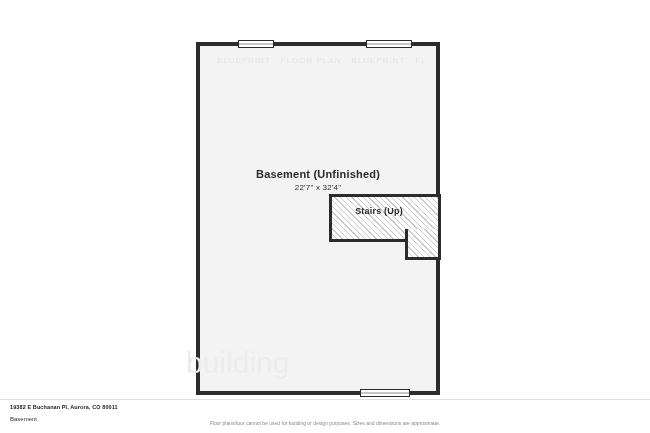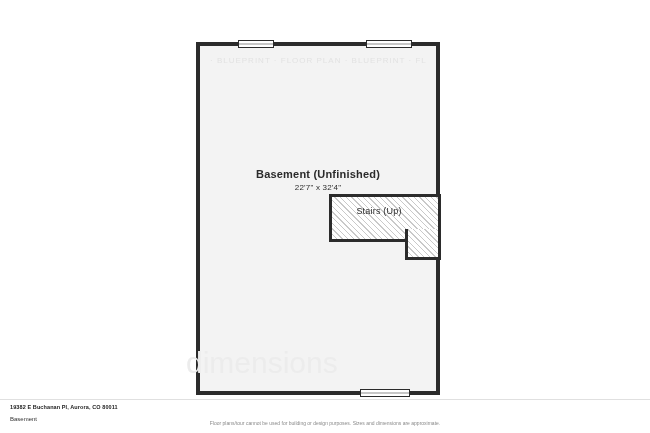--- a/index.html
+++ b/index.html
@@ -108,21 +108,21 @@
         #c9c9c9 4px
       );
   }
   .stairs-label {
     position: absolute;
     left: 329px;
     top: 206px;
     width: 100px;
     text-align: center;
     font-size: 9px;
-    font-weight: normal;
+    font-weight: bold;
     color: #2b2b2b;
     letter-spacing: 0.2px;
   }
 
   
   .room-label {
     position: absolute;
     left: 196px;
     top: 168px;
     width: 244px;
@@ -221,21 +221,21 @@
 
     <div class="room-label">
       <div class="name">Basement (Unfinished)</div>
       <div class="dims">22'7" x 32'4"</div>
     </div>
 
     <div class="stairs-room"></div>
     <div class="stairs-notch"></div>
     <div class="stairs-label">Stairs (Up)</div>
 
-    <div class="watermark-center">dimensions</div>
+    <div class="watermark-center">building</div>
   </div>
 
   <div class="footer">
     <div class="footer-address">19382 E Buchanan Pl, Aurora, CO 80011</div>
     <div class="footer-floor">Basement</div>
     <div class="footer-disclaimer">Floor plans/tour cannot be used for building or design purposes. Sizes and dimensions are approximate.</div>
   </div>
 
 </div>
 

